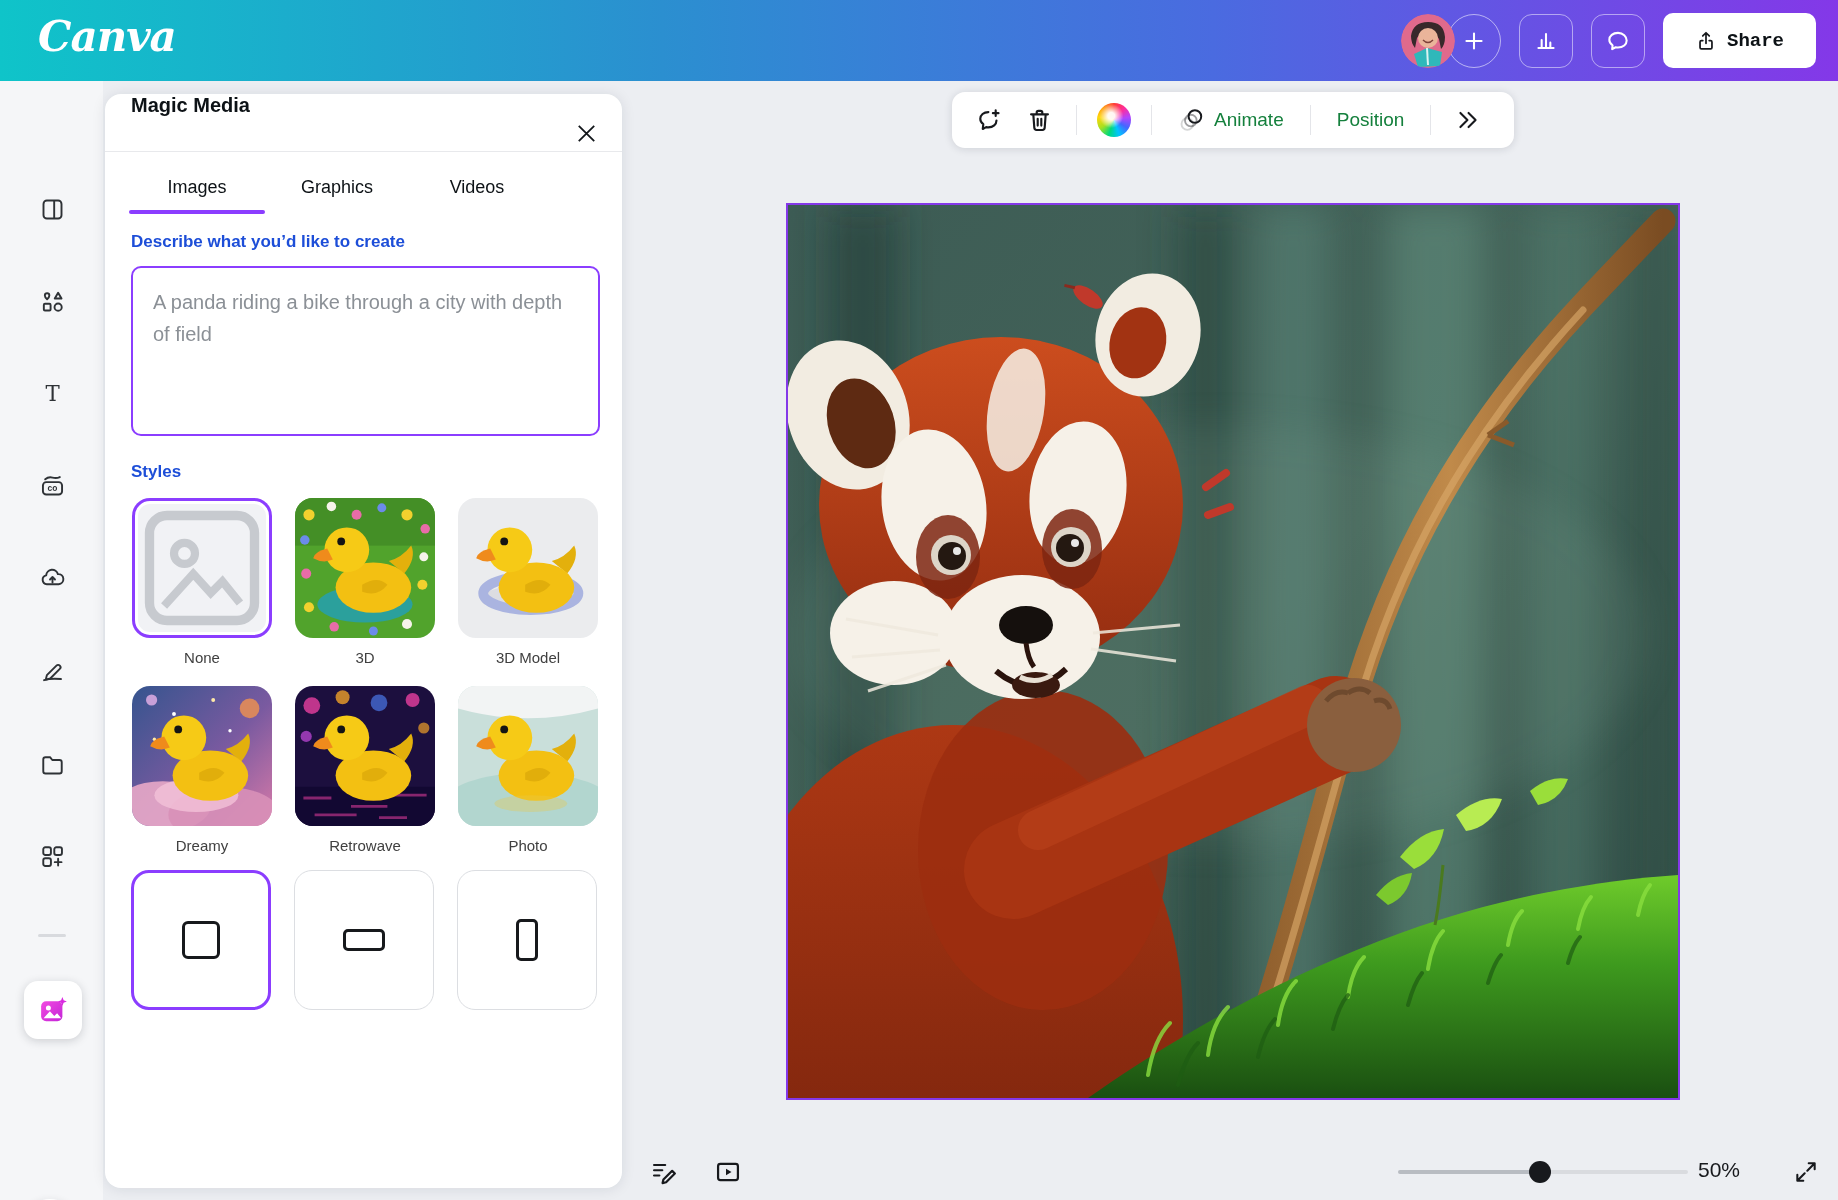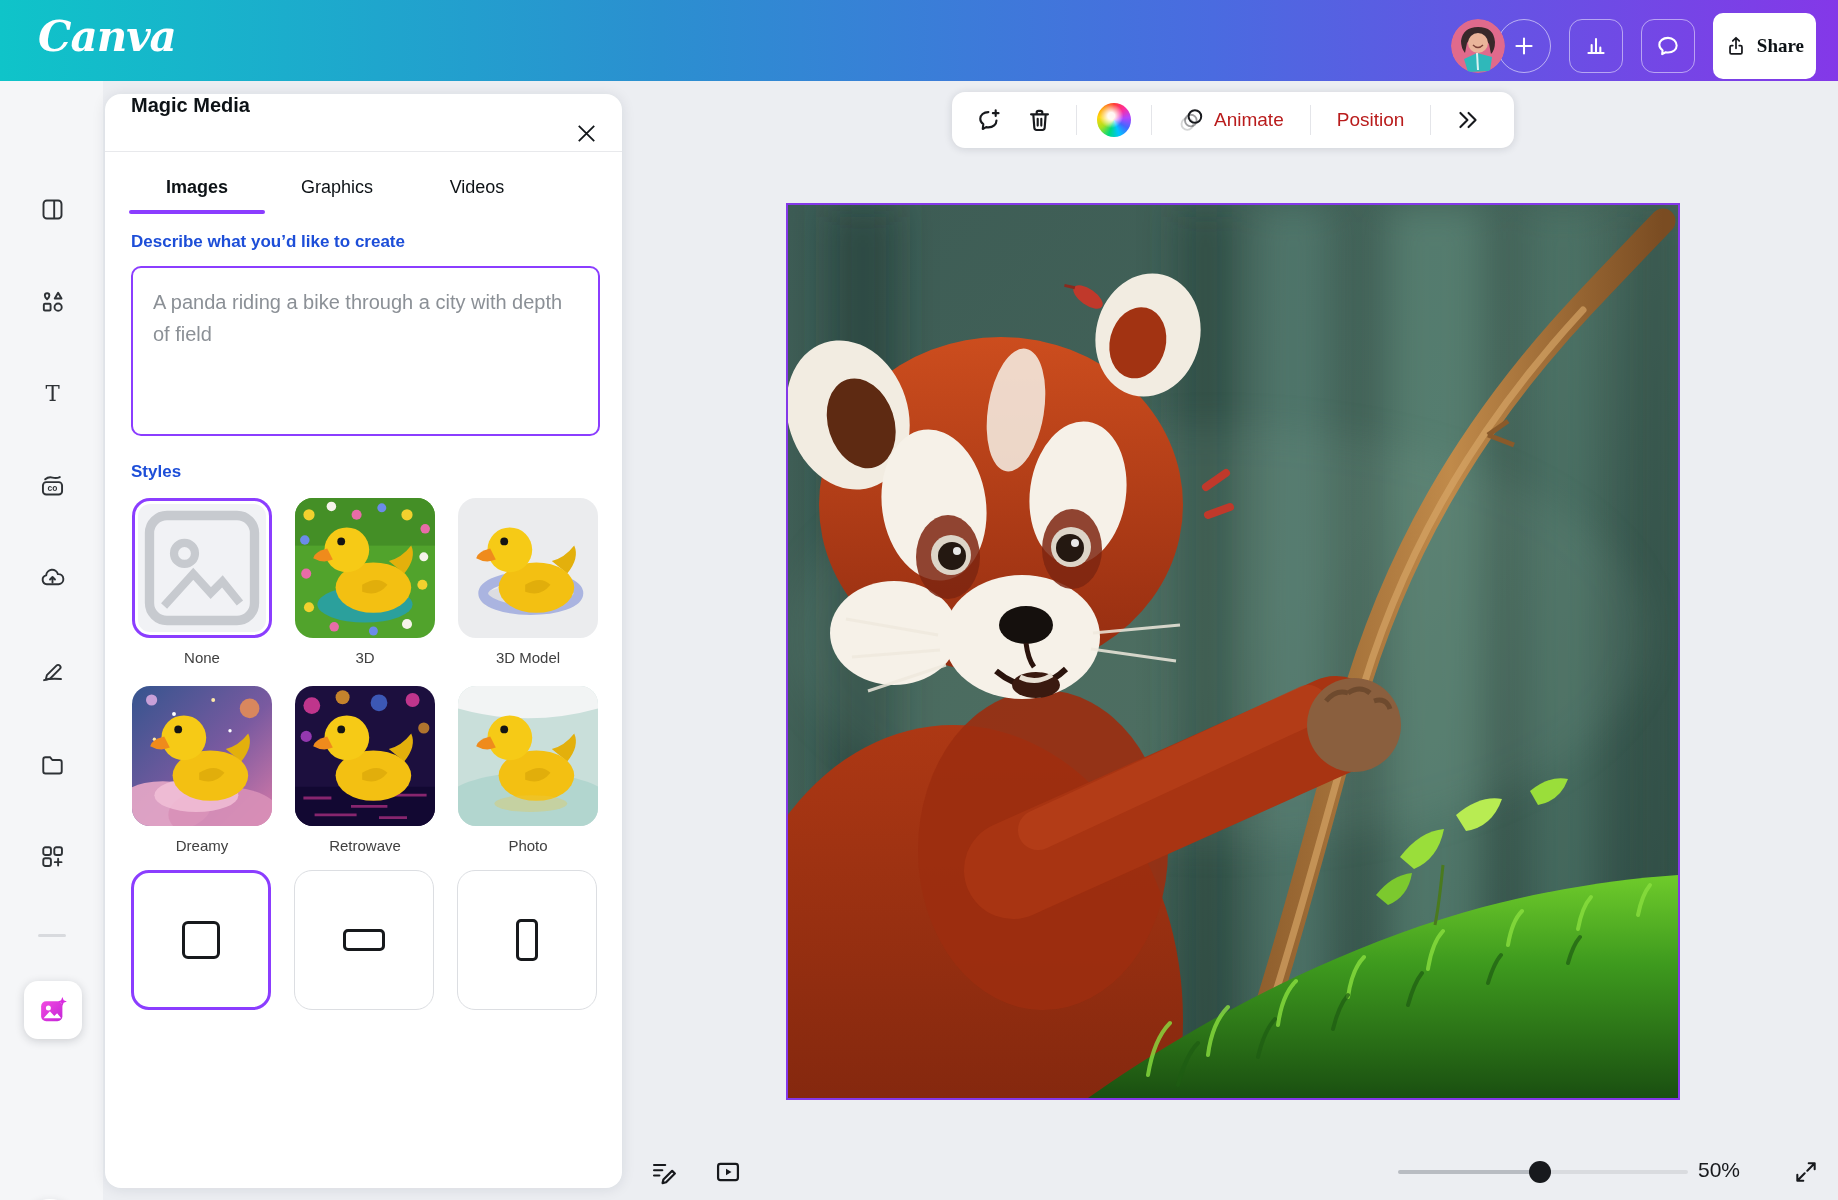--- a/index.html
+++ b/index.html
@@ -10,23 +10,23 @@
   .topbar { position:absolute; left:0; top:0; width:1838px; height:81px;
     background:linear-gradient(90deg,#0fc4c9 0%,#2b8fd0 36%,#4a6be0 66%,#8438e8 100%); z-index:30; }
   .logo { position:absolute; left:38px; top:12px; color:#fff; font-family:"DejaVu Serif", serif;
     font-style:italic; font-weight:700; font-size:42px; letter-spacing:-1px; }
   .tb-right { position:absolute; right:22px; top:13px; display:flex; align-items:center; }
   .avatar { width:54px; height:54px; border-radius:50%; overflow:hidden; position:relative; z-index:2; }
   .circle-btn { width:54px; height:54px; border-radius:50%; border:1.6px solid rgba(255,255,255,.55);
     display:flex; align-items:center; justify-content:center; margin-left:-8px; z-index:1; }
   .sq-btn { width:54px; height:54px; border-radius:13px; border:1.6px solid rgba(255,255,255,.5);
     display:flex; align-items:center; justify-content:center; margin-left:18px; }
-  .share-btn { height:66px; margin-left:18px; background:#fff; border-radius:10px; border:none;
-    display:flex; align-items:center; gap:10px; padding:0 12px; font-size:19px; font-weight:600;
-    font-family:Liberation Serif, serif; color:#0d1216; cursor:pointer; }
+  .share-btn { height:55px; margin-left:18px; background:#fff; border-radius:10px; border:none;
+    display:flex; align-items:center; gap:10px; padding:0 32px; font-size:19px; font-weight:600;
+    font-family:Liberation Mono, monospace; color:#0d1216; cursor:pointer; }
 
   
   .rail { position:absolute; left:0; top:81px; width:103px; height:1119px; background:#f5f6f8; z-index:20; }
   .rail-btn { position:absolute; left:27px; width:50px; height:50px; display:flex; align-items:center;
     justify-content:center; border-radius:10px; }
   .rail-divider { position:absolute; left:38px; top:853px; width:28px; height:3px; border-radius:2px; background:#d8dade; }
   .magic-btn { position:absolute; left:24px; top:900px; width:58px; height:58px; background:#fff; border-radius:14px;
     box-shadow:0 2px 10px rgba(20,30,40,.18); display:flex; align-items:center; justify-content:center; }
   .assistant-btn { position:absolute; left:20px; top:1118px; width:60px; height:60px; background:#fff;
     border-radius:50%; box-shadow:0 2px 8px rgba(20,30,40,.12); display:flex; align-items:center; justify-content:center; }
@@ -34,21 +34,21 @@
   
   .panel { position:absolute; left:105px; top:94px; width:517px; height:1094px; background:#fff;
     border-radius:16px; box-shadow:0 1px 14px rgba(20,30,50,.10); z-index:25; }
   .panel-header { position:relative; height:58px; border-bottom:1px solid #e8e9ec; display:flex; align-items:flex-start; }
   .panel-title { margin-left:26px; font-size:20px; font-weight:700; }
   .close-btn { position:absolute; right:18px; top:21px; width:36px; height:36px; border:none; background:transparent;
     display:flex; align-items:center; justify-content:center; cursor:pointer; border-radius:8px; }
   .tabs { display:flex; padding-left:22px; margin-top:8px; }
   .tab { width:140px; height:54px; display:flex; align-items:center; justify-content:center; font-size:18px;
     font-weight:500; color:#0d1216; position:relative; cursor:pointer; }
-  .tab.active { font-weight:700; }
+  .tab.active { font-weight:400; }
   .tab.active::after { content:""; position:absolute; left:2px; right:2px; bottom:0; height:4px;
     border-radius:3px; background:#8b3dff; }
   .panel-body { padding:18px 22px 0 26px; }
   .section-label { font-size:17px; font-weight:700; color:#1d4ed8; }
   .prompt-box { margin-top:14px; width:469px; height:170px; border:2px solid #8b3dff; border-radius:10px;
     padding:18px 20px; font-family:"Liberation Sans", sans-serif; font-size:20px; line-height:1.6; color:#31363c;
     resize:none; outline:none; display:block; }
   .prompt-box::placeholder { color:#8b9096; }
   .styles-label { margin-top:26px; }
   .style-grid { margin-top:16px; margin-left:1px; display:grid; grid-template-columns:repeat(3,140px);
@@ -69,21 +69,21 @@
   .ar-port { width:22px; height:42px; border:3.5px solid #17191c; border-radius:5px; }
 
   
   .canvas-toolbar { position:absolute; left:952px; top:92px; width:562px; height:56px; background:#fff;
     border-radius:13px; box-shadow:0 1px 8px rgba(20,30,50,.14); display:flex; align-items:center;
     padding:0 16px; gap:8px; z-index:15; }
   .ct-btn { width:42px; height:42px; border:none; background:transparent; border-radius:8px; display:flex;
     align-items:center; justify-content:center; cursor:pointer; }
   .ct-sep { width:1px; height:30px; background:#e4e5e9; margin:0 8px; }
   .ct-label-btn { border:none; background:transparent; font-family:"Liberation Sans", sans-serif; font-size:19px;
-    color:#b91c1c; padding:8px 10px; border-radius:8px; cursor:pointer; display:flex; align-items:center; gap:8px; }
+    color:#15803d; padding:8px 10px; border-radius:8px; cursor:pointer; display:flex; align-items:center; gap:8px; }
   .rainbow { width:34px; height:34px; border-radius:50%;
     background:radial-gradient(circle at 42% 38%, rgba(255,255,255,.95) 0 12%, rgba(255,255,255,0) 42%),
     conic-gradient(#ff3b30,#ff2d9a,#b044ff,#4467ff,#00c3ff,#00d97c,#a8e020,#ffd60a,#ff9500,#ff3b30); }
 
   
   .canvas-frame { position:absolute; left:788px; top:205px; width:890px; height:893px; z-index:10;
     outline:2.5px solid #8438e8; box-shadow:inset 0 0 0 3px rgba(255,255,255,.9); cursor:pointer; }
   .canvas-frame svg { display:block; width:100%; height:100%; }
 
   

